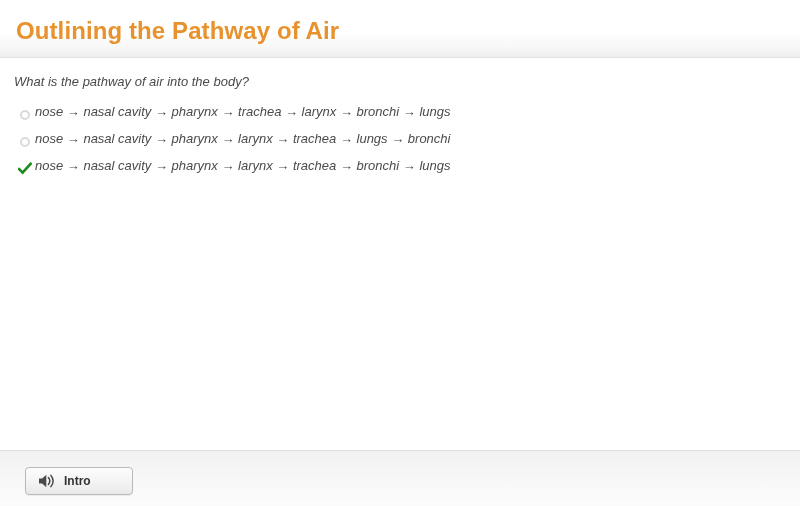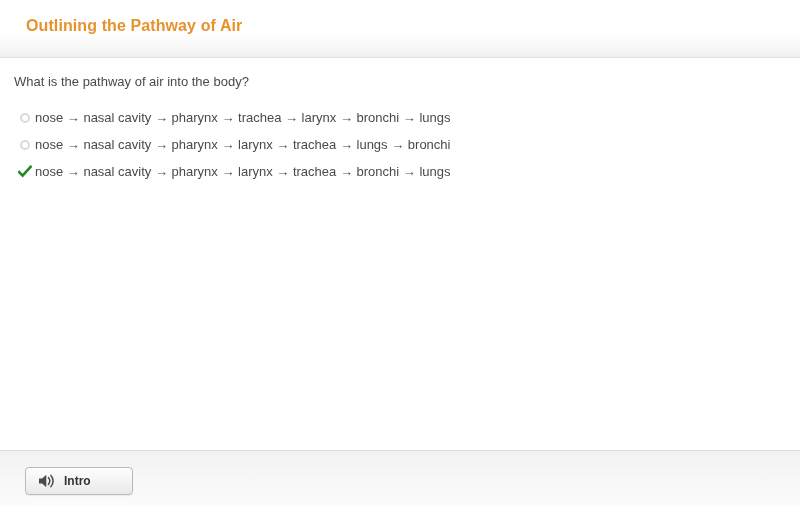--- a/index.html
+++ b/index.html
@@ -22,58 +22,59 @@
     left: 0;
     top: 0;
     width: 800px;
     height: 58px;
     box-sizing: border-box;
     background: linear-gradient(to bottom, #ffffff 0%, #ffffff 55%, #f7f7f7 85%, #eeeeee 100%);
     border-bottom: 1px solid #e2e2e2;
   }
   .header-title {
     position: absolute;
-    left: 26px;
+    left: 16px;
     top: 17px;
-    font-size: 16px;
+    font-size: 24px;
     font-weight: bold;
     color: #e8922e;
     letter-spacing: 0.1px;
     white-space: nowrap;
   }
 
   
   .content {
     position: absolute;
     left: 0;
     top: 58px;
     width: 800px;
     height: 392px;
     background: #ffffff;
+    font-style: italic;
   }
   .question {
     position: absolute;
     left: 14px;
     top: 16px;
     font-size: 13px;
     color: #4a4a4a;
     white-space: nowrap;
   }
 
   .options {
     position: absolute;
     left: 14px;
     top: 46px;
     width: 760px;
   }
   .option-row {
     position: relative;
     height: 27px;
     display: flex;
-    align-items: center;
+    align-items: flex-start;
   }
   .marker {
     width: 22px;
     height: 22px;
     flex: 0 0 22px;
     position: relative;
     display: flex;
     align-items: center;
     justify-content: center;
   }

